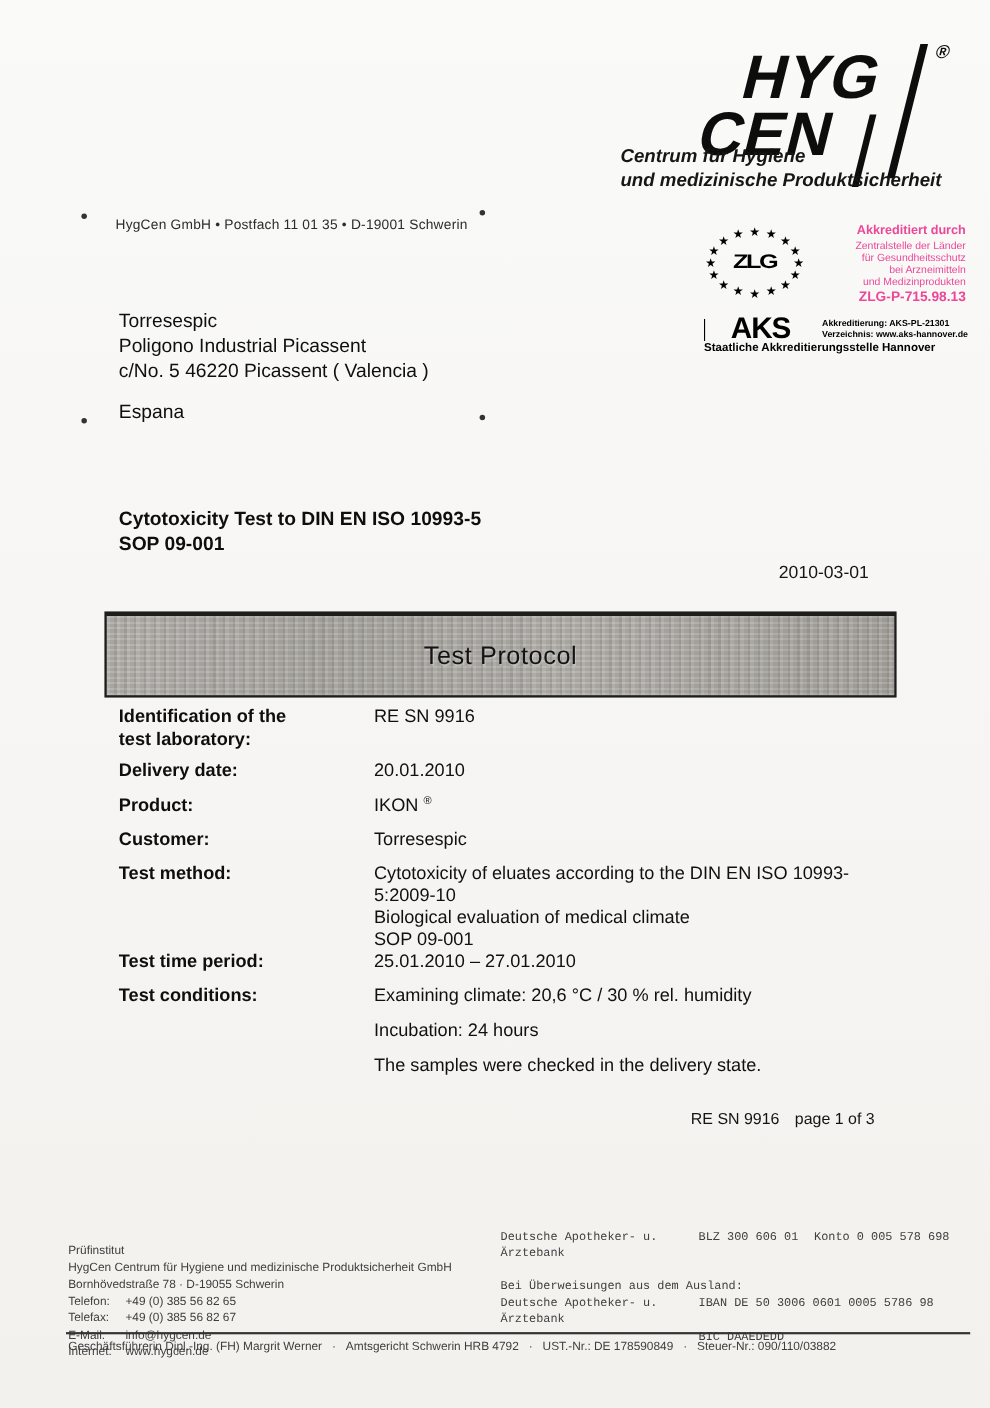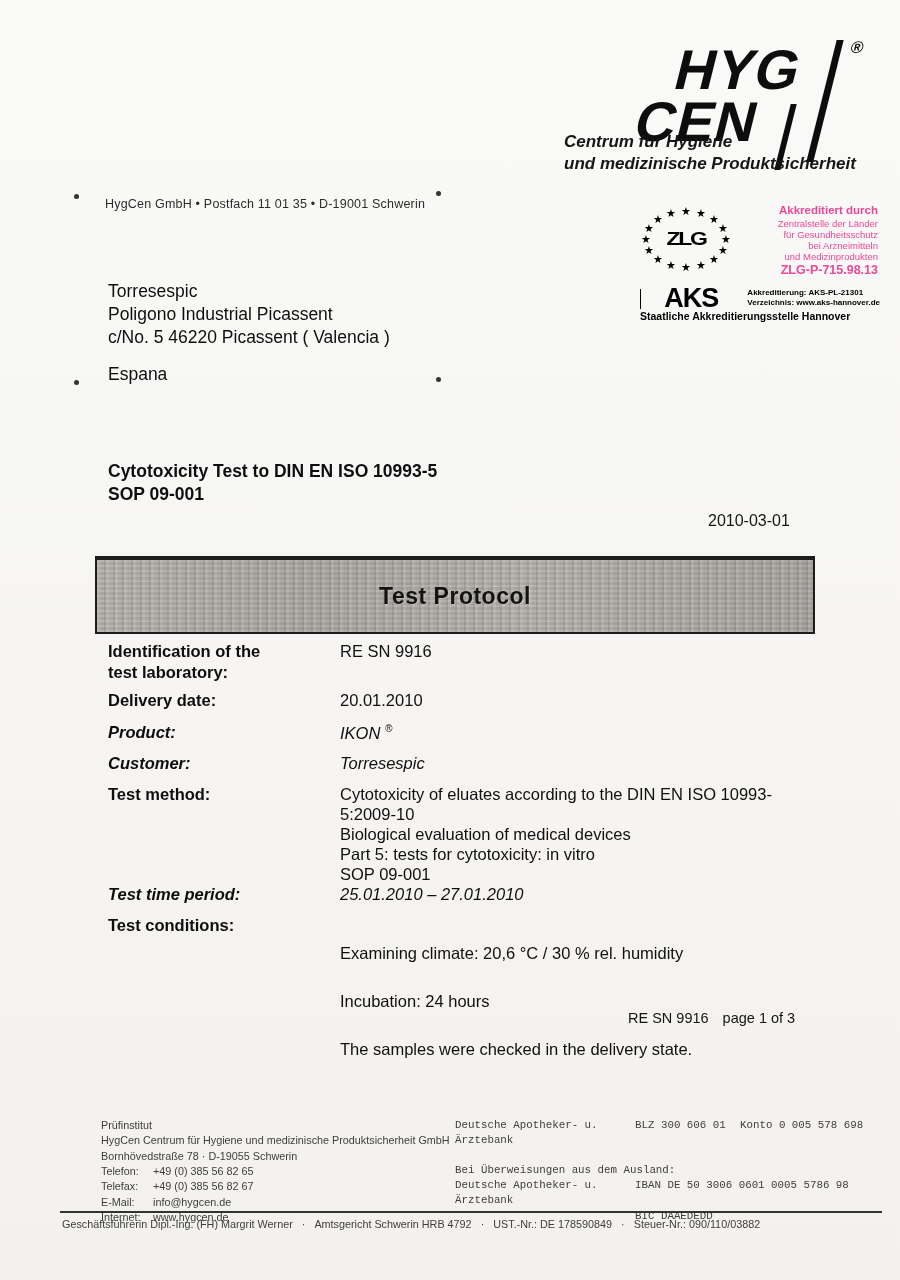--- a/index.html
+++ b/index.html
@@ -53,57 +53,57 @@
   .zlg-stars span:nth-child(16){left:85px;top:24px;}
   .zlg-center{position:absolute;left:48px;top:35px;transform:translate(-50%,-50%) scale(1.15,.9);
     font-weight:bold;font-size:20px;letter-spacing:-2px;color:#000;}
   .zlg-text{flex:1;text-align:right;line-height:1.18;color:#ec4899;}
   .zlg-text .b1{font-weight:bold;font-size:11.5px;}
   .zlg-text .sm{font-size:9.5px;}
   .zlg-text .code{font-weight:bold;font-size:12.5px;margin-top:1px;}
 
   
   .aks{top:286px;left:640px;width:240px;color:#000;}
-  .aks-row{display:flex;align-items:flex-start;gap:27px;}
+  .aks-row{display:flex;align-items:center;gap:27px;}
   .aks-block{width:46px;height:20px;background:#000;margin-top:3px;}
   .aks-word{font-weight:bold;font-size:27px;letter-spacing:-1px;line-height:.9;margin-left:-4px;}
   .aks-small{font-size:8px;font-weight:bold;line-height:1.25;margin-left:2px;margin-top:2px;white-space:nowrap;}
   .aks-bottom{font-weight:bold;font-size:10.5px;margin-top:0;}
 
   
   .subject{top:460px;left:108px;font-weight:bold;font-size:17.5px;line-height:1.3;color:#0e0e0e;}
   .doc-date{top:512px;left:708px;font-size:16px;color:#161616;}
 
   
   .banner{top:556px;left:95px;width:716px;height:72px;
     border:2px solid #1d1d1d;border-top-width:4px;
     background-color:#aba8a3;
     background-image:
       repeating-linear-gradient(90deg, rgba(255,255,255,.10) 0 3px, rgba(0,0,0,0) 3px 7px, rgba(0,0,0,.07) 7px 9px),
       repeating-linear-gradient(0deg, rgba(255,255,255,.07) 0 2px, rgba(0,0,0,.05) 2px 5px),
       linear-gradient(90deg,#b2afaa,#a7a49f 30%,#b1aea9 60%,#a4a19c);
     display:flex;align-items:center;justify-content:center;}
-  .banner-title{font-weight:bold;font-size:23px;color:#131313;letter-spacing:.5px;
+  .banner-title{font-weight:normal;font-size:23px;color:#131313;letter-spacing:.5px;
     text-shadow:1px 1px 0 rgba(255,255,255,.25);text-align:right;}
 
   
   .fields{top:641px;left:108px;width:712px;font-size:16.5px;}
   .frow{display:grid;grid-template-columns:232px 1fr;}
   .flabel{font-weight:bold;line-height:1.3;color:#0e0e0e;}
   .fvalue{line-height:1.3;color:#101010;}
   .fvalue .vline{line-height:1.22;}
-  .mb4{margin-bottom:6px;} .mb8{margin-bottom:9px;font-style:italic;} .mb10{margin-bottom:11px;}
-  .spaced .vline{margin-bottom:12px;margin-top:28px;}
+  .mb4{margin-bottom:6px;} .mb8{margin-bottom:9px;} .mb10{margin-bottom:11px;}
+  .spaced .vline{margin-bottom:12px;}
   sup{font-size:10px;}
 
   .page-ref{top:1010px;left:628px;font-size:14.5px;color:#141414;display:flex;gap:14px;}
 
   
   .footer{top:1118px;left:62px;width:820px;font-size:10.8px;color:#3e3e3e;line-height:1.42;}
-  .f-left{position:absolute;left:0;top:0;width:395px;margin-left:39px;}
+  .f-left{position:absolute;left:0;top:12px;width:395px;}
   .f-kv{display:grid;grid-template-columns:52px 1fr;}
   .f-right{position:absolute;left:393px;top:0;width:427px;font-family:Liberation Mono, monospace;}
   .bank-row{display:grid;grid-template-columns:180px 105px 1fr;}
   .foreign{margin-top:14px;}
   .iban-row{display:grid;grid-template-columns:180px 1fr;}
   .f-rule{top:1211px;left:60px;width:822px;height:2px;background:#333;}
   .f-bottom{top:1218px;left:62px;width:822px;font-size:10.8px;color:#3e3e3e;
     display:flex;gap:9px;align-items:baseline;}
 </style>
 </head>
@@ -212,22 +212,21 @@
     <div class="frow mb8">
       <div class="flabel">Customer:</div>
       <div class="fvalue">Torresespic</div>
     </div>
 
     <div class="frow">
       <div class="flabel">Test method:</div>
       <div class="fvalue">
         <div class="vline">Cytotoxicity of eluates according to the DIN EN ISO 10993-</div>
         <div class="vline">5:2009-10</div>
-        <div class="vline">Biological evaluation of medical devices</div>
-        <div class="vline">Part 5: tests for cytotoxicity: in vitro</div>
+        <div class="vline">Biological evaluation of medical climate</div>
         <div class="vline">SOP 09-001</div>
       </div>
     </div>
 
     <div class="frow mb8">
       <div class="flabel">Test time period:</div>
       <div class="fvalue">25.01.2010 – 27.01.2010</div>
     </div>
 
     <div class="frow spaced">

